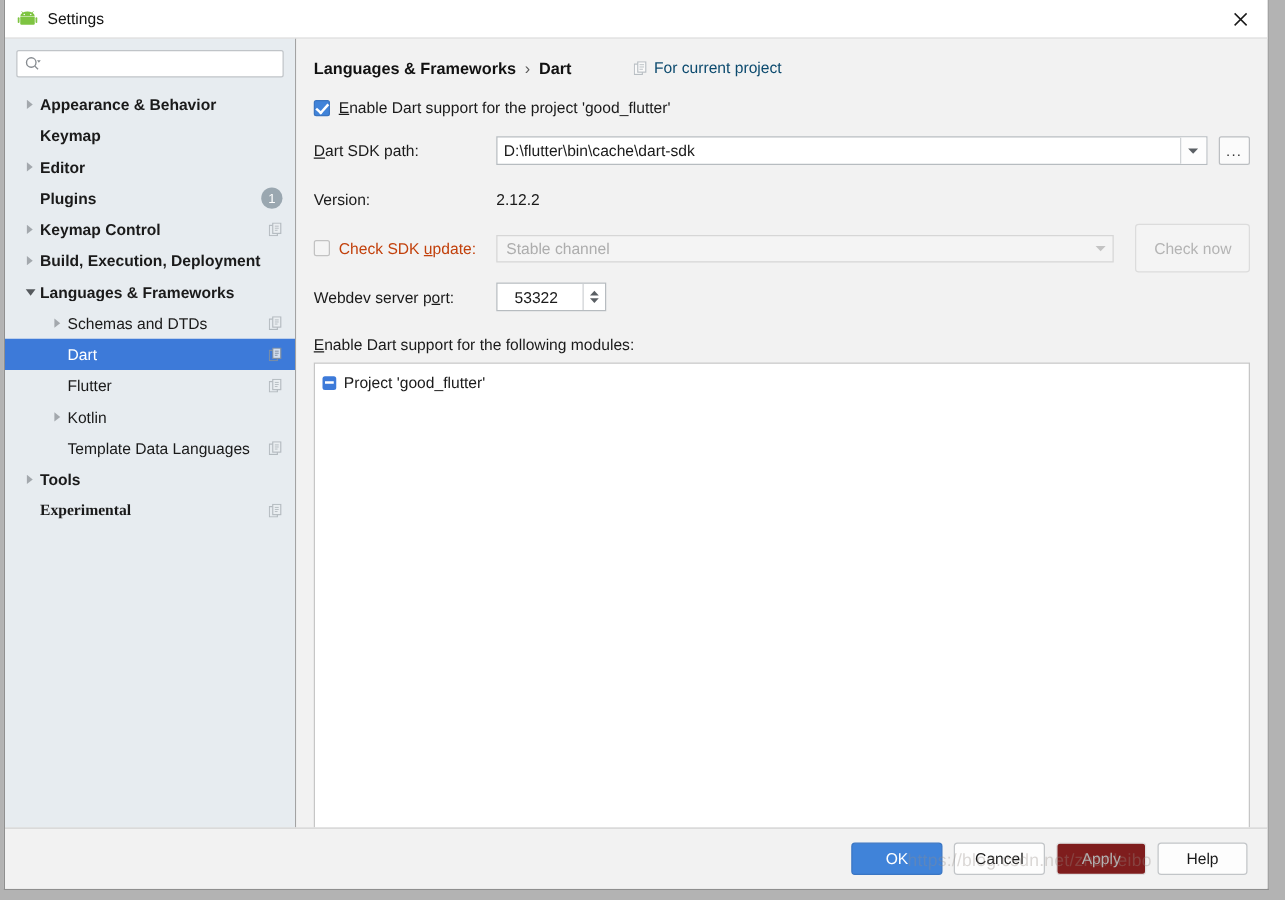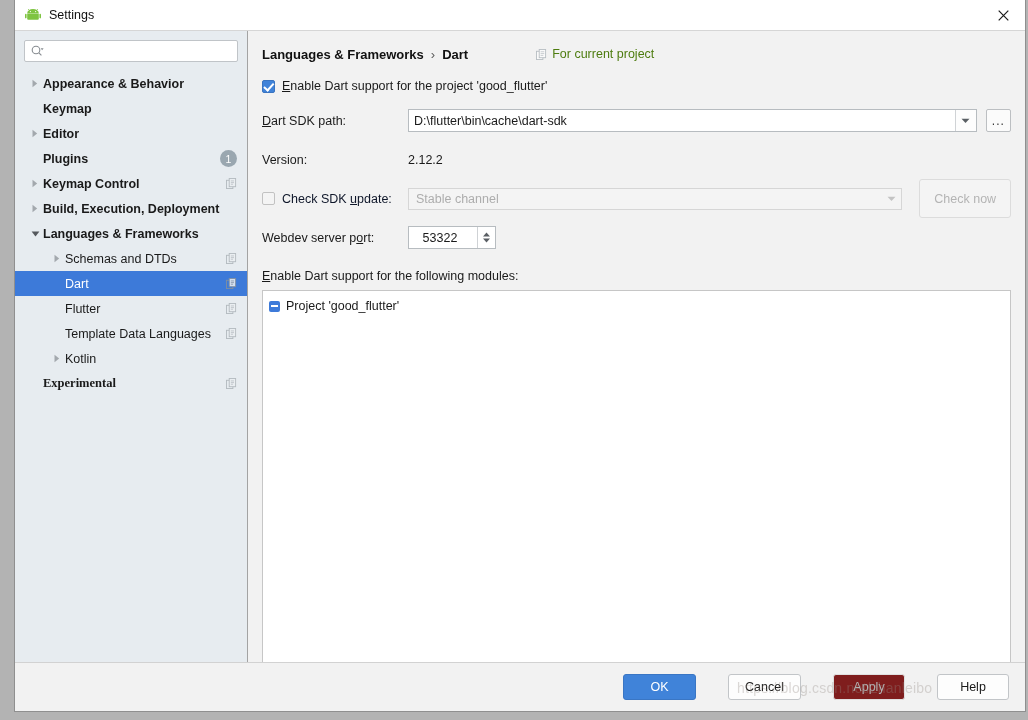--- a/index.html
+++ b/index.html
@@ -10,21 +10,21 @@
   body {
     width: 1028px;
     height: 720px;
     font-family: "Liberation Sans", sans-serif;
     font-size: 12px;
     color: #1a1a1a;
     overflow: hidden;
   }
   .window {
     position: absolute;
-    left: 14px;
+    left: 3px;
     top: 0px;
     width: 1012px;
     height: 712px;
     background: #f2f2f2;
     border: 1px solid #8f8f8f;
     border-top: none;
     box-sizing: border-box;
     display: flex;
     flex-direction: column;
   }
@@ -169,22 +169,22 @@
     color: #111;
   }
   .crumb-sep {
     margin: 0 7px;
     color: #5c5c5c;
     font-size: 13px;
   }
   .for-project {
     display: flex;
     align-items: center;
-    margin-left: 68px;
-    color: #4d7c0f;
+    margin-left: 50px;
+    color: #0c4a6e;
     font-size: 12.5px;
   }
   .for-project .copy-icon { opacity: .65; margin-right: 5px; margin-left: 0;}
 
   .row {
     display: flex;
     align-items: center;
   }
   .enable-row { margin-top: 15px; }
   .cb {
@@ -223,21 +223,21 @@
   }
   .underline-first::first-letter { text-decoration: underline; }
   .u { text-decoration: underline; }
 
   .field-row { margin-top: 16px; height: 23px; }
   .field-label {
     width: 146px;
     min-width: 146px;
     font-size: 12.5px;
   }
-  .field-label.dim { color: #0f172a; }
+  .field-label.dim { color: #c2410c; }
   .textfield {
     height: 23px;
     background: #ffffff;
     border: 1px solid #b7bcc0;
     box-sizing: border-box;
     display: flex;
     align-items: center;
     font-size: 12.5px;
     padding-left: 5px;
     color: #1a1a1a;
@@ -398,21 +398,20 @@
     border: 1px solid #c2c5c8;
     background: #fdfdfd;
     font-size: 12.5px;
     color: #1a1a1a;
     display: flex;
     align-items: center;
     justify-content: center;
     cursor: pointer;
     box-sizing: border-box;
     font-family: "Liberation Sans", sans-serif;
-    margin-left: 23px;
   }
   .btn.primary {
     background: #4083d9;
     border-color: #3a76c4;
     color: #ffffff;
     min-width: 73px;
   }
   .btn.disabled {
     color: #b4b4b4;
     border-color: #e0e0e0;
@@ -555,37 +554,45 @@
             <span class="label">Flutter</span>
             <span class="copy-icon">
               <svg width="11" height="11" viewBox="0 0 12 12">
                 <rect x="0.5" y="2.5" width="7" height="9" fill="none" stroke="#8a9298" stroke-width="1"></rect>
                 <rect x="3.5" y="0.5" width="7" height="9" fill="#eef1f3" stroke="#8a9298" stroke-width="1"></rect>
                 <path d="M5.3 3.2h3.4 M5.3 5h3.4 M5.3 6.8h2.4" stroke="#8a9298" stroke-width="0.8"></path>
               </svg>
             </span>
           </div>
           <div class="tree-row" style="padding-left: 34px;">
+            <span class="arrow">
+              <svg width="8" height="9" viewBox="0 0 8 9">
+                <path d="M1.5 0.8 L6.2 4.5 L1.5 8.2 Z" fill="#a3a8ad"></path>
+              </svg>
+            </span>
+            <span class="label">Kotlin</span>
+          </div>
+          <div class="tree-row" style="padding-left: 34px;">
             <span class="arrow"></span>
             <span class="label">Template Data Languages</span>
             <span class="copy-icon">
               <svg width="11" height="11" viewBox="0 0 12 12">
                 <rect x="0.5" y="2.5" width="7" height="9" fill="none" stroke="#8a9298" stroke-width="1"></rect>
                 <rect x="3.5" y="0.5" width="7" height="9" fill="#eef1f3" stroke="#8a9298" stroke-width="1"></rect>
                 <path d="M5.3 3.2h3.4 M5.3 5h3.4 M5.3 6.8h2.4" stroke="#8a9298" stroke-width="0.8"></path>
               </svg>
             </span>
           </div>
-          <div class="tree-row" style="padding-left: 34px;">
+          <div class="tree-row bold" style="padding-left: 12px;">
             <span class="arrow">
               <svg width="8" height="9" viewBox="0 0 8 9">
                 <path d="M1.5 0.8 L6.2 4.5 L1.5 8.2 Z" fill="#a3a8ad"></path>
               </svg>
             </span>
-            <span class="label">Kotlin</span>
+            <span class="label">Tools</span>
           </div>
           <div class="tree-row bold" style="padding-left: 12px; font-family: Liberation Serif, serif;">
             <span class="arrow"></span>
             <span class="label">Experimental</span>
             <span class="copy-icon">
               <svg width="11" height="11" viewBox="0 0 12 12">
                 <rect x="0.5" y="2.5" width="7" height="9" fill="none" stroke="#8a9298" stroke-width="1"></rect>
                 <rect x="3.5" y="0.5" width="7" height="9" fill="#eef1f3" stroke="#8a9298" stroke-width="1"></rect>
                 <path d="M5.3 3.2h3.4 M5.3 5h3.4 M5.3 6.8h2.4" stroke="#8a9298" stroke-width="0.8"></path>
               </svg>

